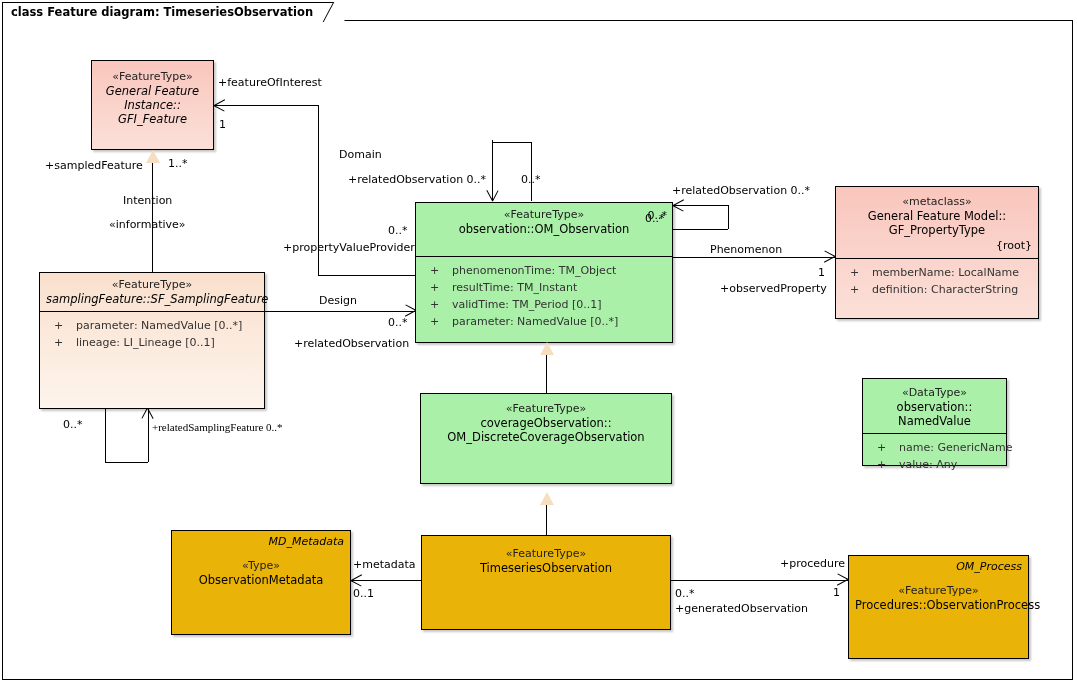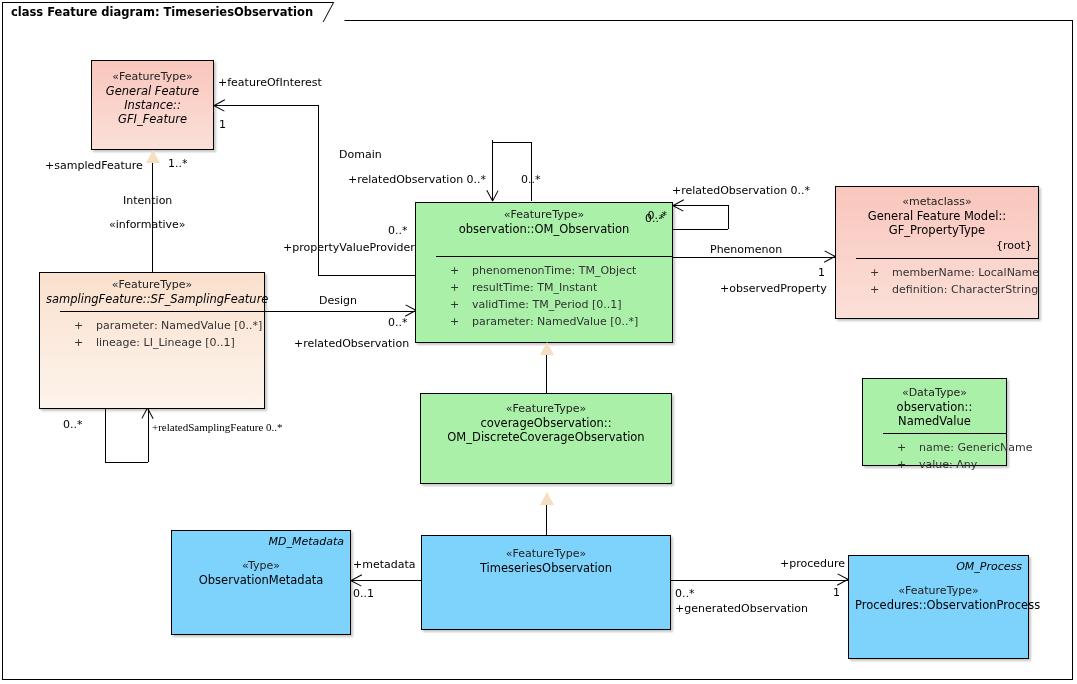--- a/index.html
+++ b/index.html
@@ -12,34 +12,34 @@
        border:1px solid #000;border-bottom:none;background:#fff;padding:0 26px 0 8px;
        display:flex;align-items:center;font-size:11.5px;font-weight:bold;color:#000;z-index:6;}
   .tab .slant{position:absolute;right:-10px;top:-1px;width:20px;height:20px;
        background:#fff;border-left:1px solid #000;transform:skewX(-28deg);z-index:-1;}
 
   
   .cls{position:absolute;box-sizing:border-box;border:1px solid #000;
        box-shadow:2px 2px 2px rgba(0,0,0,0.22);z-index:3;}
   .cls .hdr{padding:5px 6px 5px 6px;text-align:center;line-height:14px;position:relative;}
   .cls .sep{border-top:1px solid #000;}
-  .cls .attrs{padding:5px 4px 5px 14px;margin-left:20px;}
+  .cls .attrs{padding:5px 4px 5px 14px;}
   .stereo{font-size:11px;color:#222;font-weight:normal;display:block;}
   .cname{font-size:11.5px;font-weight:normal;color:#000;display:block;}
   .cname.ital{font-style:italic;}
   .attr{font-size:11px;color:#333;white-space:nowrap;line-height:17px;}
   .attr .plus{display:inline-block;width:22px;color:#333;}
   .corner-mult{position:absolute;font-size:11px;color:#000;}
   .root-tag{font-size:11px;color:#000;text-align:right;display:block;padding-top:2px;}
   .typename{font-size:11px;font-style:italic;color:#000;text-align:right;display:block;}
 
   .pink{background:linear-gradient(to bottom,#f9c6bd,#fbe0d8);}
   .peach{background:linear-gradient(to bottom,#fae0cd,#fdf4ec);}
   .green{background:#aaf0a8;}
-  .cyan{background:#7dd3fc;}
+  .cyan{background:#eab308;}
 
   
   .ln{position:absolute;background:#000;z-index:1;}
   .lnh{height:1px;}
   .lnv{width:1px;}
   .lbl{position:absolute;font-size:11px;color:#000;white-space:nowrap;z-index:4;}
 
   
   .ah{position:absolute;width:0;height:0;z-index:2;}
   .ah i{position:absolute;display:block;width:12px;height:1px;background:#000;transform-origin:0 0;}

